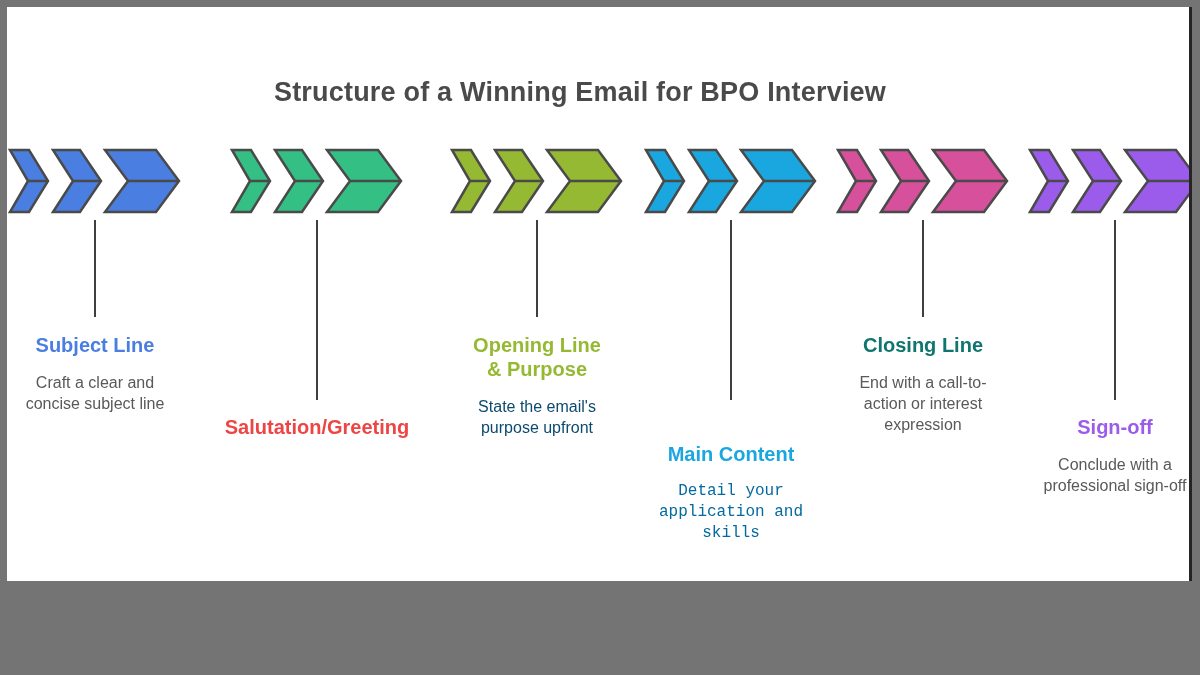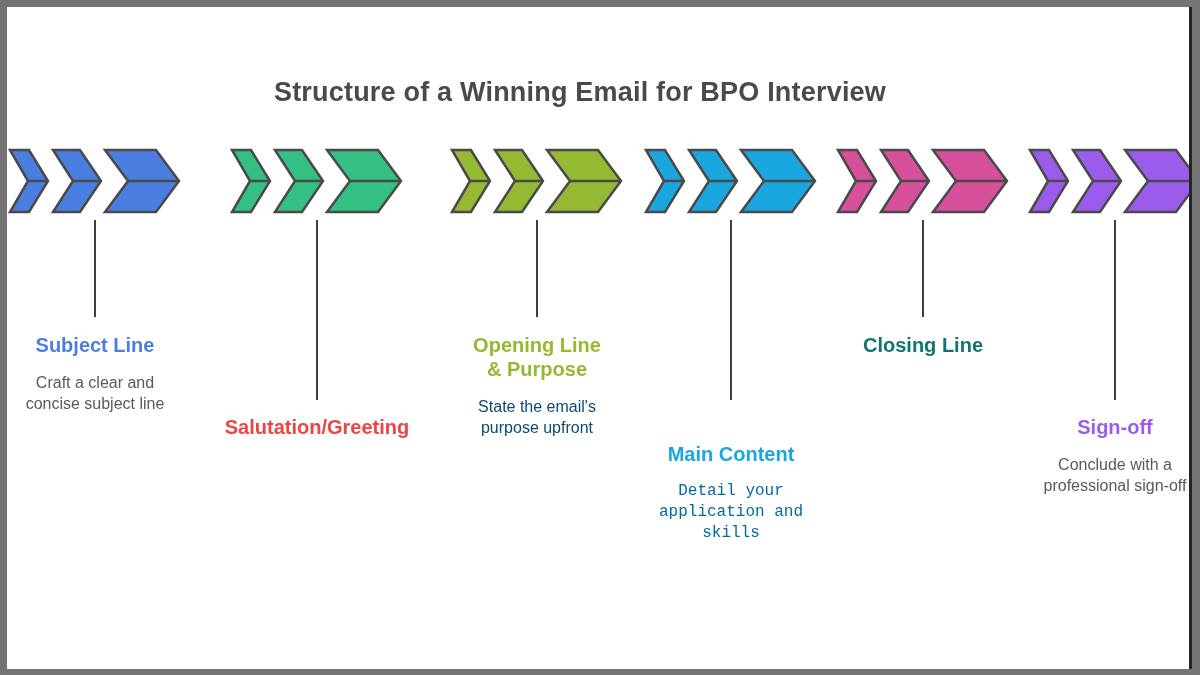--- a/index.html
+++ b/index.html
@@ -6,21 +6,21 @@
   body{
     width:1200px;height:675px;
     background:#747474;
     font-family:"Liberation Sans", sans-serif;
     position:relative;
     overflow:hidden;
   }
   .canvas{
     position:absolute;
     left:7px;top:7px;
-    width:1182px;height:662px;
+    width:1182px;height:574px;
     background:#ffffff;
     border-right:3px solid #242424;
     overflow:hidden;
   }
   .title{
     position:absolute;
     left:0;top:52px;
     width:1146px;
     text-align:center;
     font-size:27px;
@@ -154,20 +154,23 @@
           <polygon points="44,1 71,1 92,32 71,63 44,63 64,32" fill="#d6509c" stroke="#4a4a4a"></polygon>
           <line x1="64" y1="32" x2="92" y2="32" stroke="#4a4a4a"></line>
           <polygon points="96,1 147,1 170,32 147,63 96,63 119,32" fill="#d6509c" stroke="#4a4a4a"></polygon>
           <line x1="119" y1="32" x2="170" y2="32" stroke="#4a4a4a"></line>
         </g>
       </svg>
     </div>
     <div class="connector" style="left: 915px; height: 97px; background: rgb(63, 63, 63);"></div>
     <div class="labelblock" style="left: 801px; top: 326px;">
       <div class="step-label" style="color: #0f766e;">Closing Line</div>
+      <div class="step-desc" style="color: rgb(88, 89, 91);">End with a call-to-
+action or interest
+expression</div>
     </div>
   </div>
 
   <div>
     <div class="step-group" style="left: 1022px;">
       <svg width="172" height="64" viewBox="0 0 172 64">
         <g stroke-width="2.5" stroke-linejoin="miter">
           <polygon points="1,1 20,1 39,32 20,63 1,63 19,32" fill="#9c5ceb" stroke="#4a4a4a"></polygon>
           <line x1="19" y1="32" x2="39" y2="32" stroke="#4a4a4a"></line>
           <polygon points="44,1 71,1 92,32 71,63 44,63 64,32" fill="#9c5ceb" stroke="#4a4a4a"></polygon>

